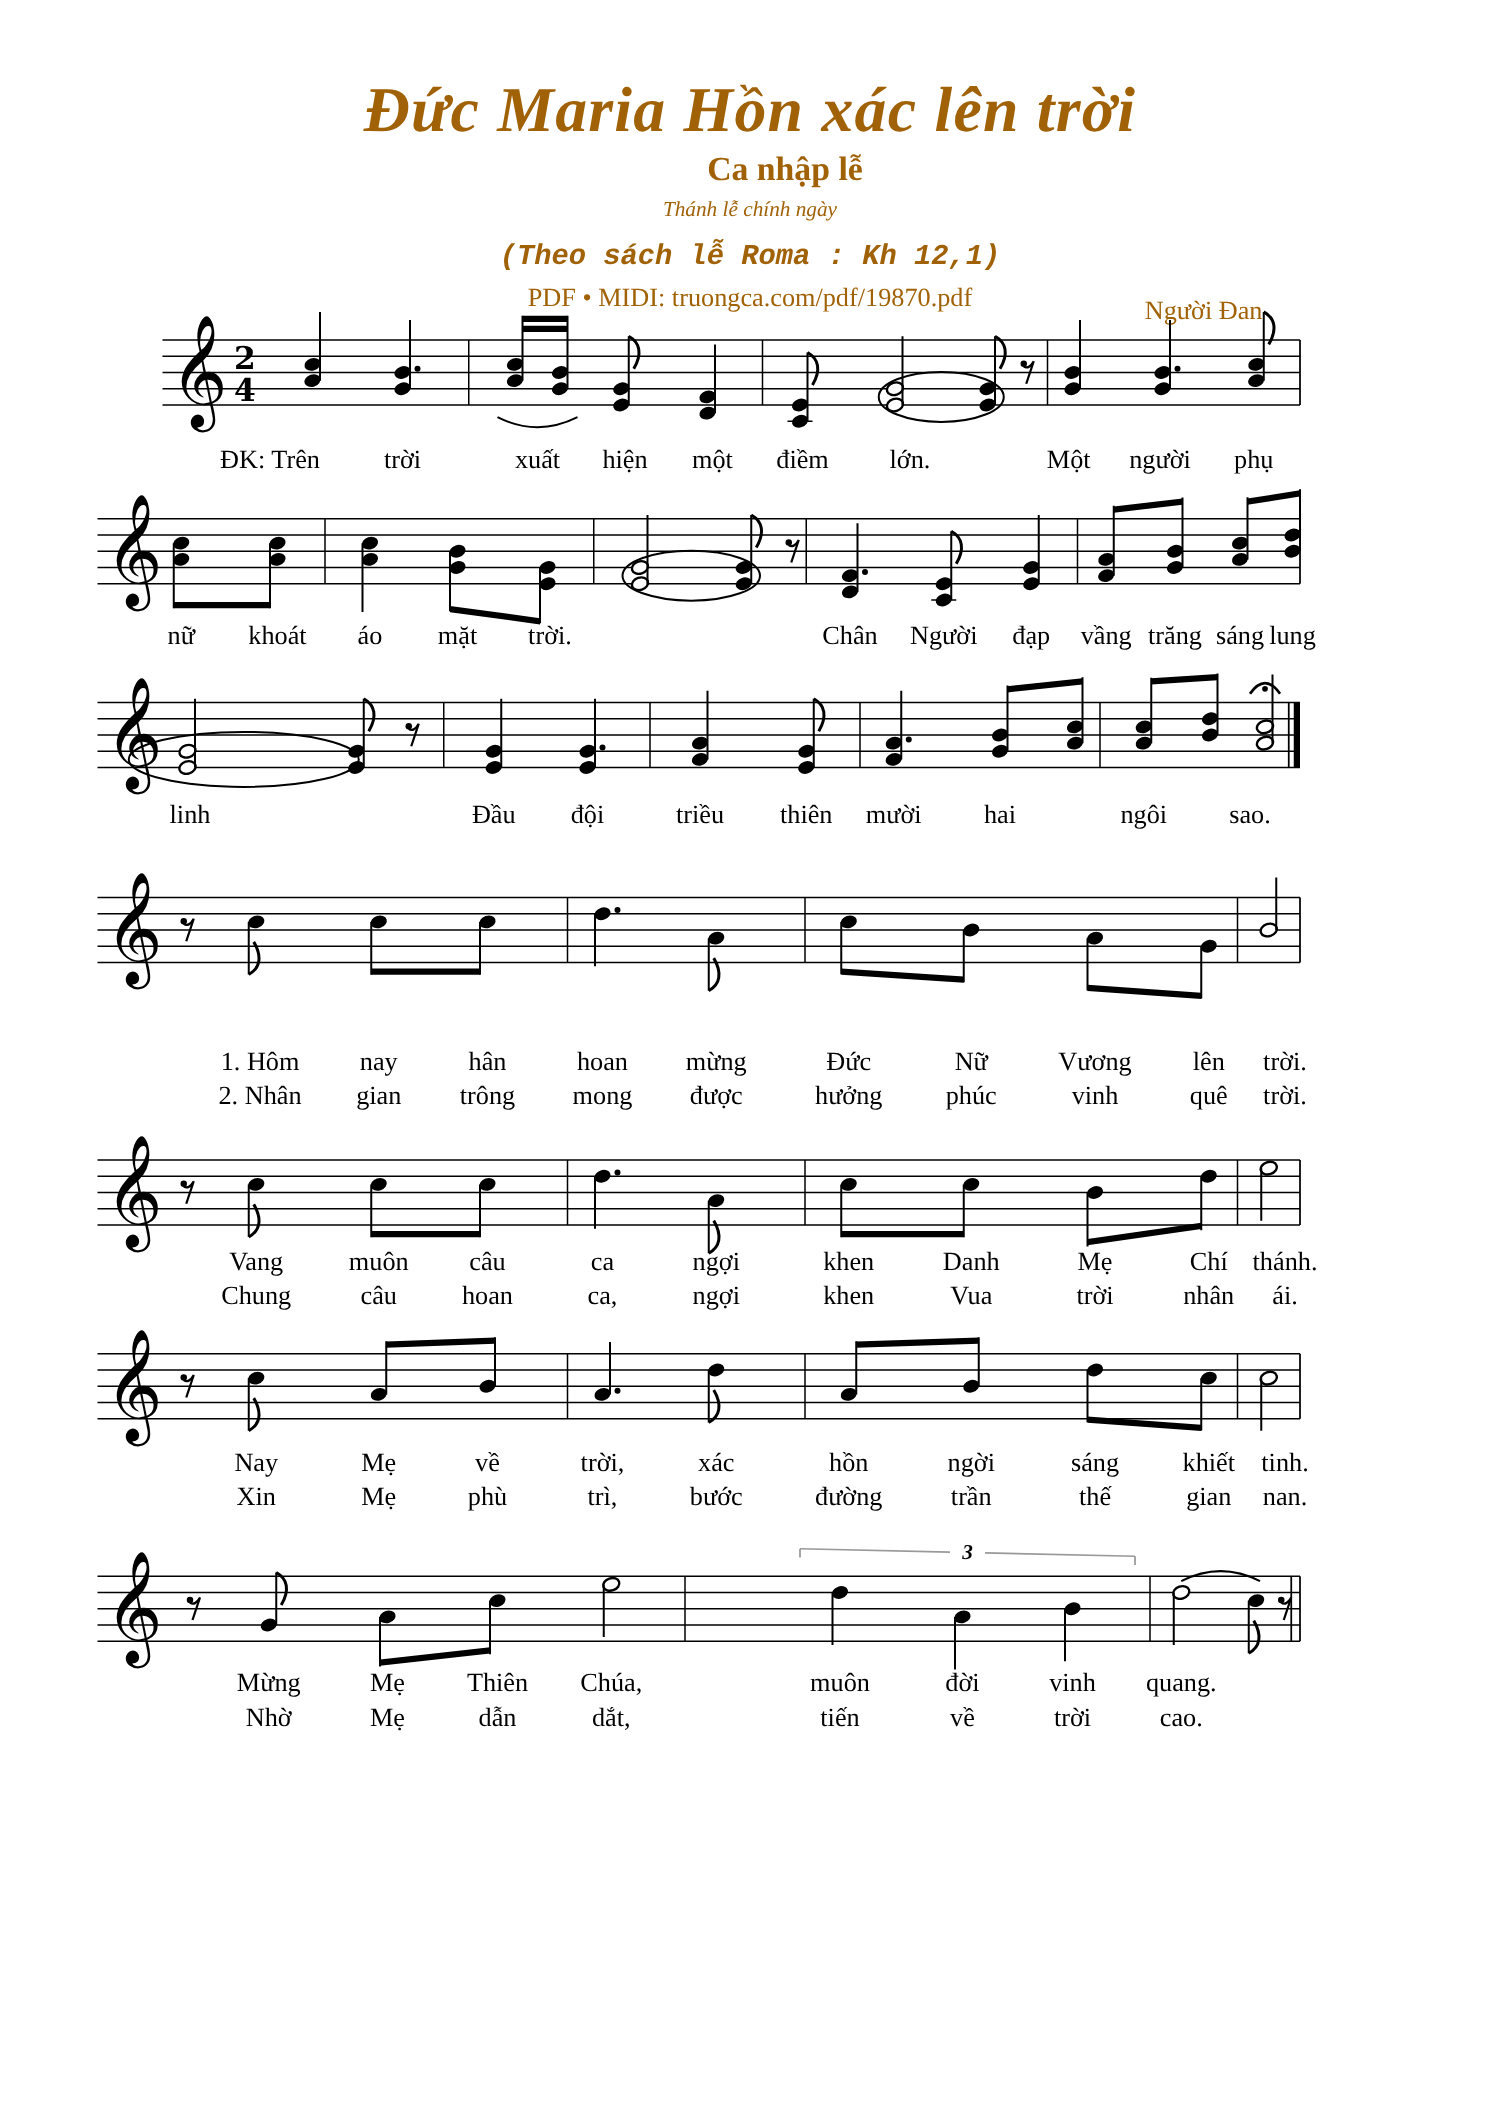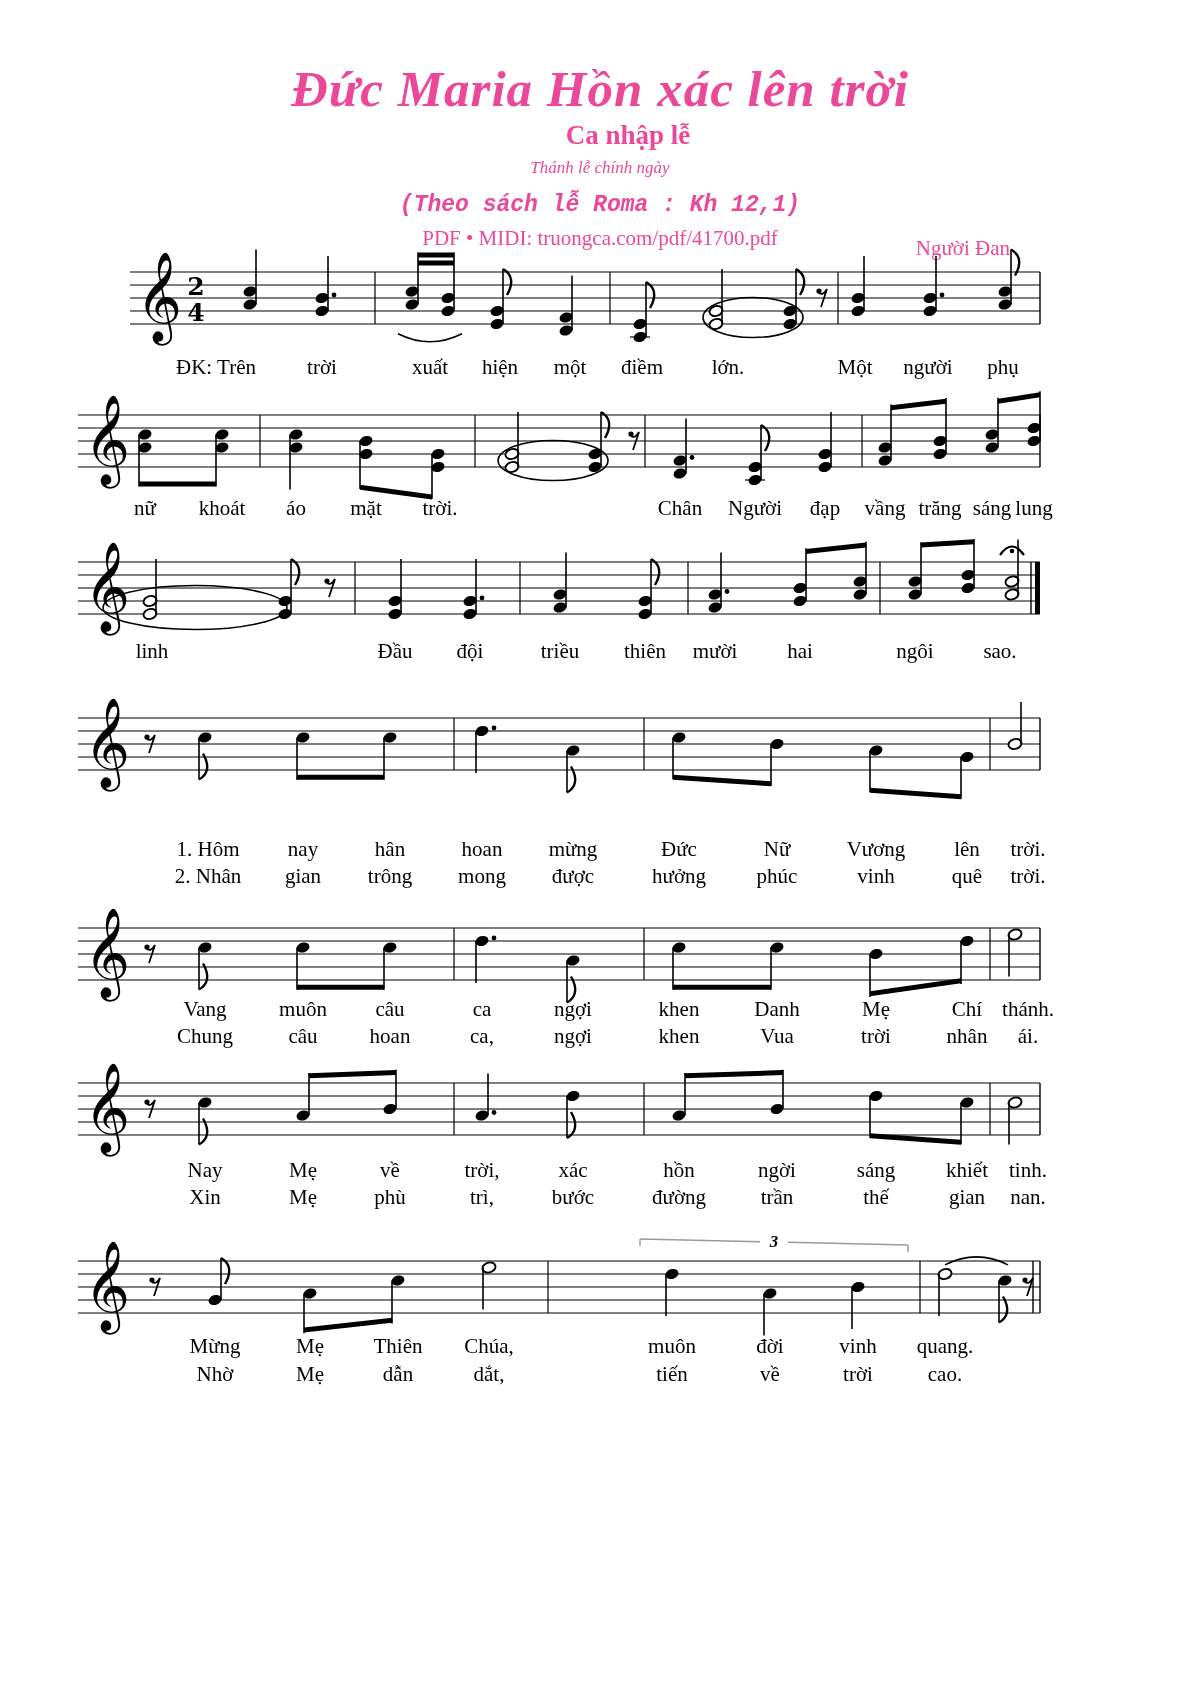--- a/index.html
+++ b/index.html
@@ -1,17 +1,17 @@
 <!DOCTYPE html>
 <html><head>
 <meta charset="utf-8">
 <style>
   html,body{margin:0;padding:0;background:#888;}
   .page{position:relative;width:1200px;height:1697px;background:#ffffff;margin:0 auto;
-        font-family:"Liberation Serif","DejaVu Serif",serif;color:#ec4899;overflow:hidden;}
+        font-family:"Liberation Serif","DejaVu Serif",serif;color:#a16207;overflow:hidden;}
   .c{position:absolute;left:0;width:100%;text-align:center;white-space:nowrap;}
   .title{top:60px;font-size:51px;font-weight:bold;font-style:italic;letter-spacing:1px;}
   .subtitle{top:120px;font-size:27px;font-weight:bold;padding-left:28px;}
   .occasion{top:158px;font-size:17px;font-style:italic;}
   .source{top:192px;font-size:23px;font-weight:bold;font-style:italic;font-family:Liberation Mono, monospace;}
   .links{top:226px;font-size:21px;}
   .composer{position:absolute;top:236px;right:190px;font-size:21px;white-space:nowrap;}
   .sys{position:absolute;left:0;}
   text.lyric{font-family:"Liberation Serif","DejaVu Serif",serif;font-size:21px;fill:#000;}
   text.clef{font-family:"DejaVu Sans",sans-serif;fill:#000;}
@@ -19,21 +19,21 @@
   text.trip{font-family:"Liberation Serif",serif;font-style:italic;font-weight:bold;font-size:17px;fill:#000;}
 </style>
 </head>
 <body>
 
 <div class="page">
   <div class="c title">Đức Maria Hồn xác lên trời</div>
   <div class="c subtitle">Ca nhập lễ</div>
   <div class="c occasion">Thánh lễ chính ngày</div>
   <div class="c source">(Theo sách lễ Roma : Kh 12,1)</div>
-  <div class="c links">PDF • MIDI: truongca.com/pdf/41700.pdf</div>
+  <div class="c links">PDF • MIDI: truongca.com/pdf/19870.pdf</div>
   <div class="composer">Người Đan</div>
   <div id="score">
       <svg width="1200" height="150" class="sys" style="top: 240px;">
         <line x1="130" y1="32" x2="1040" y2="32" stroke="#000" stroke-width="1.1"></line>
         <line x1="130" y1="45" x2="1040" y2="45" stroke="#000" stroke-width="1.1"></line>
         <line x1="130" y1="58" x2="1040" y2="58" stroke="#000" stroke-width="1.1"></line>
         <line x1="130" y1="71" x2="1040" y2="71" stroke="#000" stroke-width="1.1"></line>
         <line x1="130" y1="84" x2="1040" y2="84" stroke="#000" stroke-width="1.1"></line>
         <text x="136" y="83" class="clef" font-size="78">𝄞</text>
         <text x="196" y="55" class="tsig" text-anchor="middle">2</text>

